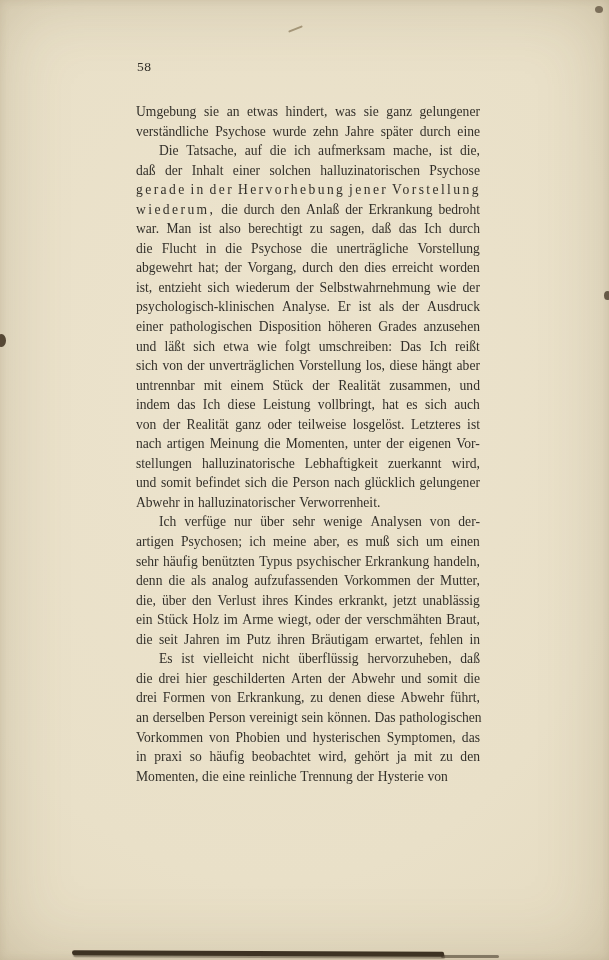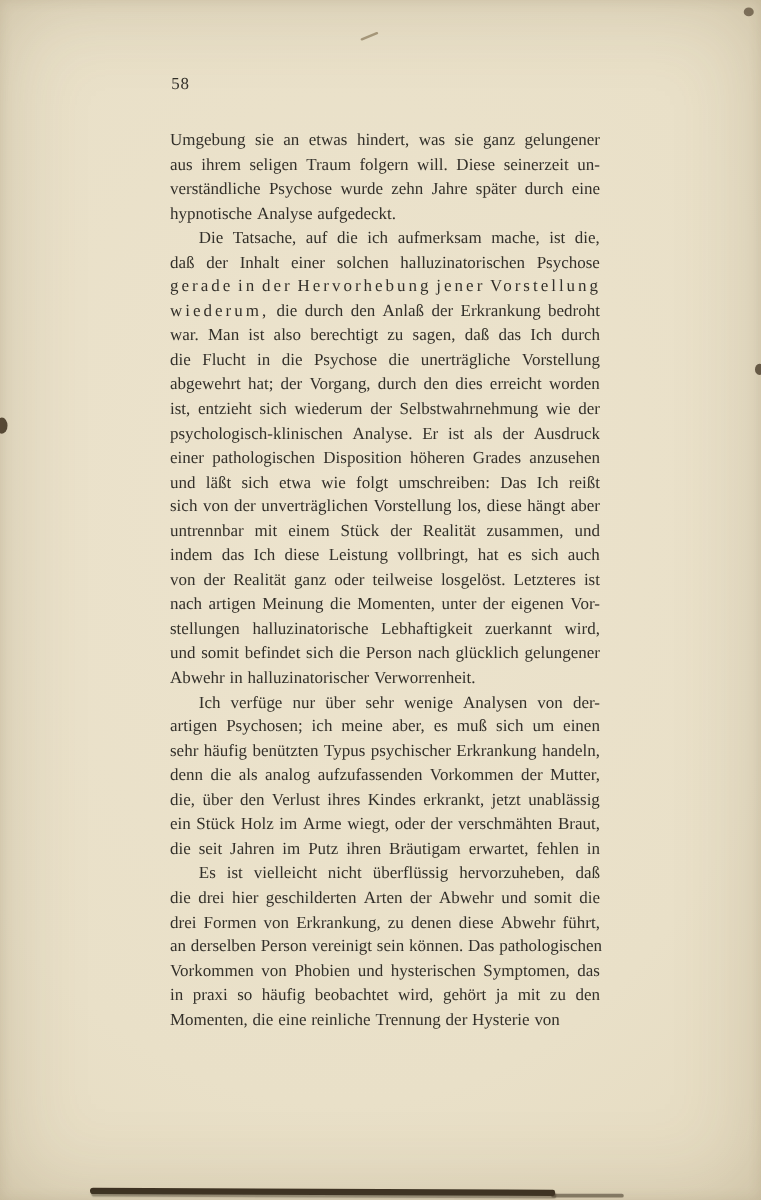--- a/index.html
+++ b/index.html
@@ -89,44 +89,28 @@
           <span>sie</span>
           <span>an</span>
           <span>etwas</span>
           <span>hindert,</span>
           <span>was</span>
           <span>sie</span>
           <span>ganz</span>
           <span>gelungener</span>
         </div>
         <div class="line">
-          <span>aus</span>
-          <span>ihrem</span>
-          <span>seligen</span>
-          <span>Traum</span>
-          <span>folgern</span>
-          <span>will.</span>
-          <span>Diese</span>
-          <span>seinerzeit</span>
-          <span>un-</span>
-        </div>
-        <div class="line">
           <span>verständliche</span>
           <span>Psychose</span>
           <span>wurde</span>
           <span>zehn</span>
           <span>Jahre</span>
           <span>später</span>
           <span>durch</span>
           <span>eine</span>
-        </div>
-        <div class="line last">
-          <span>hypnotische</span>
-          <span>Analyse</span>
-          <span>aufgedeckt.</span>
         </div>
       </div>
       <div class="paragraph">
         <div class="line indent">
           <span>Die</span>
           <span>Tatsache,</span>
           <span>auf</span>
           <span>die</span>
           <span>ich</span>
           <span>aufmerksam</span>

